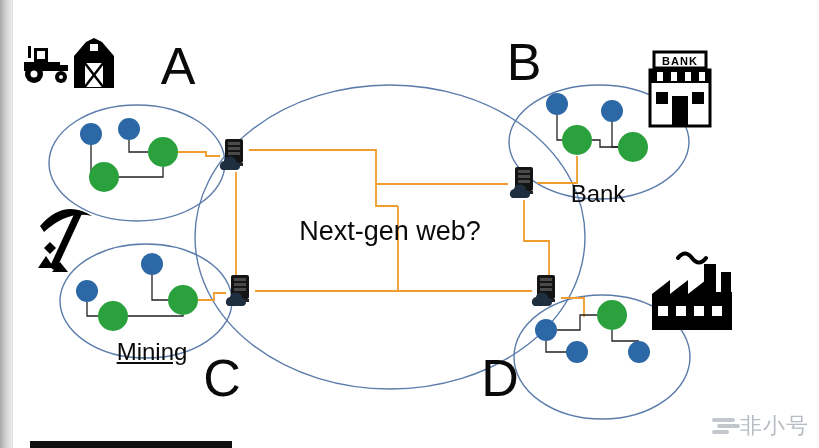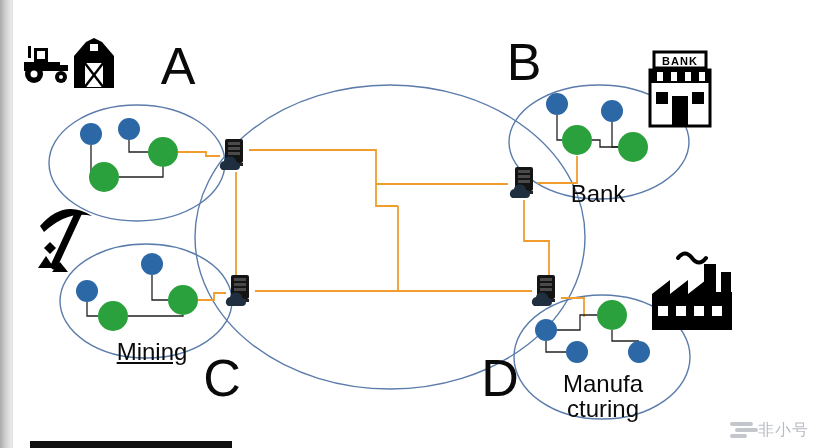--- a/index.html
+++ b/index.html
@@ -9,21 +9,21 @@
   .left-strip { position:absolute; left:0; top:0; width:13px; height:448px;
                 background:linear-gradient(to right,#a9a9a9,#cfcfcf 45%,#ececec);
                 border-right:1px solid #e2e2e2; }
   .diagram-svg { position:absolute; left:0; top:0; width:819px; height:448px; }
   .icon { position:absolute; }
   .letter { position:absolute; font-size:52px; line-height:1; text-align:center; color:#0a0a0a; }
   .cluster-label { position:absolute; font-size:24px; line-height:1.05; text-align:center; color:#0a0a0a; }
   .center-question { position:absolute; left:272px; top:216px; width:236px;
                      font-size:27px; text-align:center; color:#0a0a0a; }
   .watermark { position:absolute; right:10px; bottom:7px; display:flex; align-items:center; 
-               color:#b7bbc2; font-size:16px; letter-spacing:1px; }
+               color:#b7bbc2; font-size:22px; letter-spacing:1px; }
   .bottom-bar { position:absolute; left:30px; bottom:0; width:202px; height:7px; background:#101010; }
 </style>
 </head>
 <body>
 
 <div class="stage">
 
   <div class="left-strip"></div>
 
   <svg class="diagram-svg" viewBox="0 0 819 448">
@@ -195,25 +195,22 @@
     </svg>
   </div>
 
   <div class="letter" style="left:150px; top:40px; width:56px;">A</div>
   <div class="letter" style="left:496px; top:36px; width:56px;">B</div>
   <div class="letter" style="left:194px; top:352px; width:56px;">C</div>
   <div class="letter" style="left:472px; top:352px; width:56px;">D</div>
 
   <div class="cluster-label" style="left:556px; top:181px; width:84px;">Bank</div>
   <div class="cluster-label" style="left:104px; top:339px; width:96px;text-decoration:underline;">Mining</div>
-  <div class="cluster-label" style="left:552px; top:371px; width:102px;">
-    <div>Manufa</div>
-    <div>cturing</div>
-  </div>
-
+
+  <div class="center-question">Next-gen web?</div>
 
   <div class="watermark">
     <svg width="30" height="22" viewBox="0 0 30 22">
       <path d="M4,5 h19 M9,11 h19 M4,17 h13" stroke="#c3c7cc" stroke-width="4" stroke-linecap="round" fill="none"></path>
     </svg>
     <span>非小号</span>
   </div>
 
   <div class="bottom-bar"></div>
 

